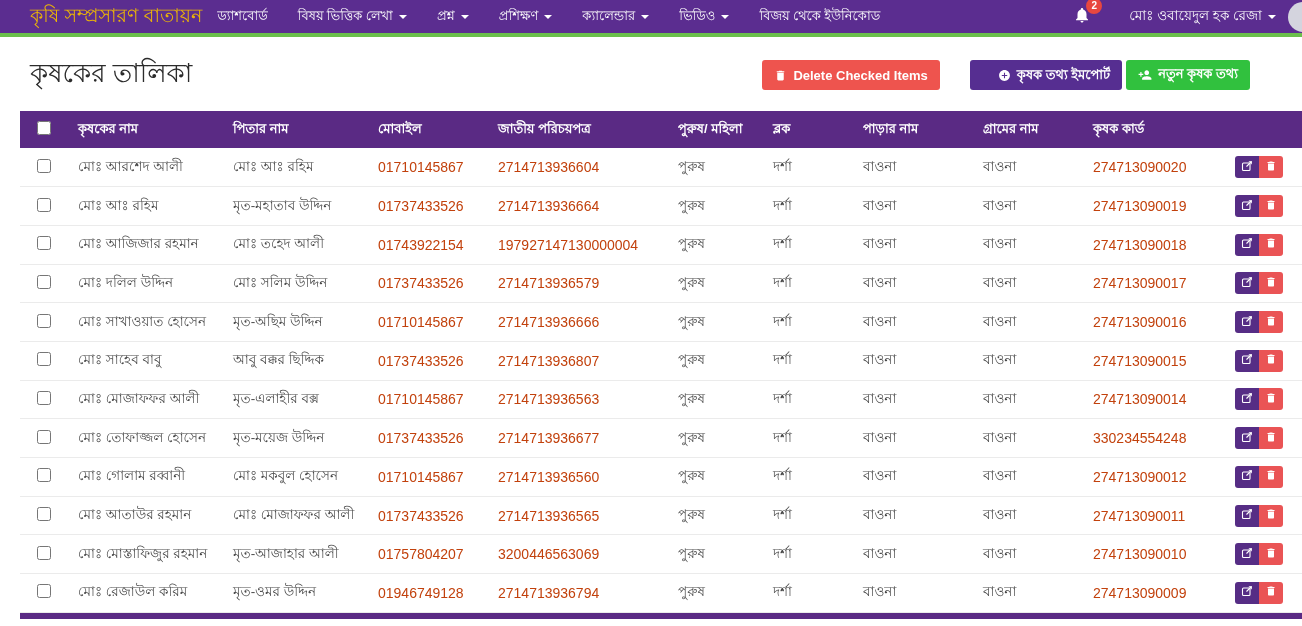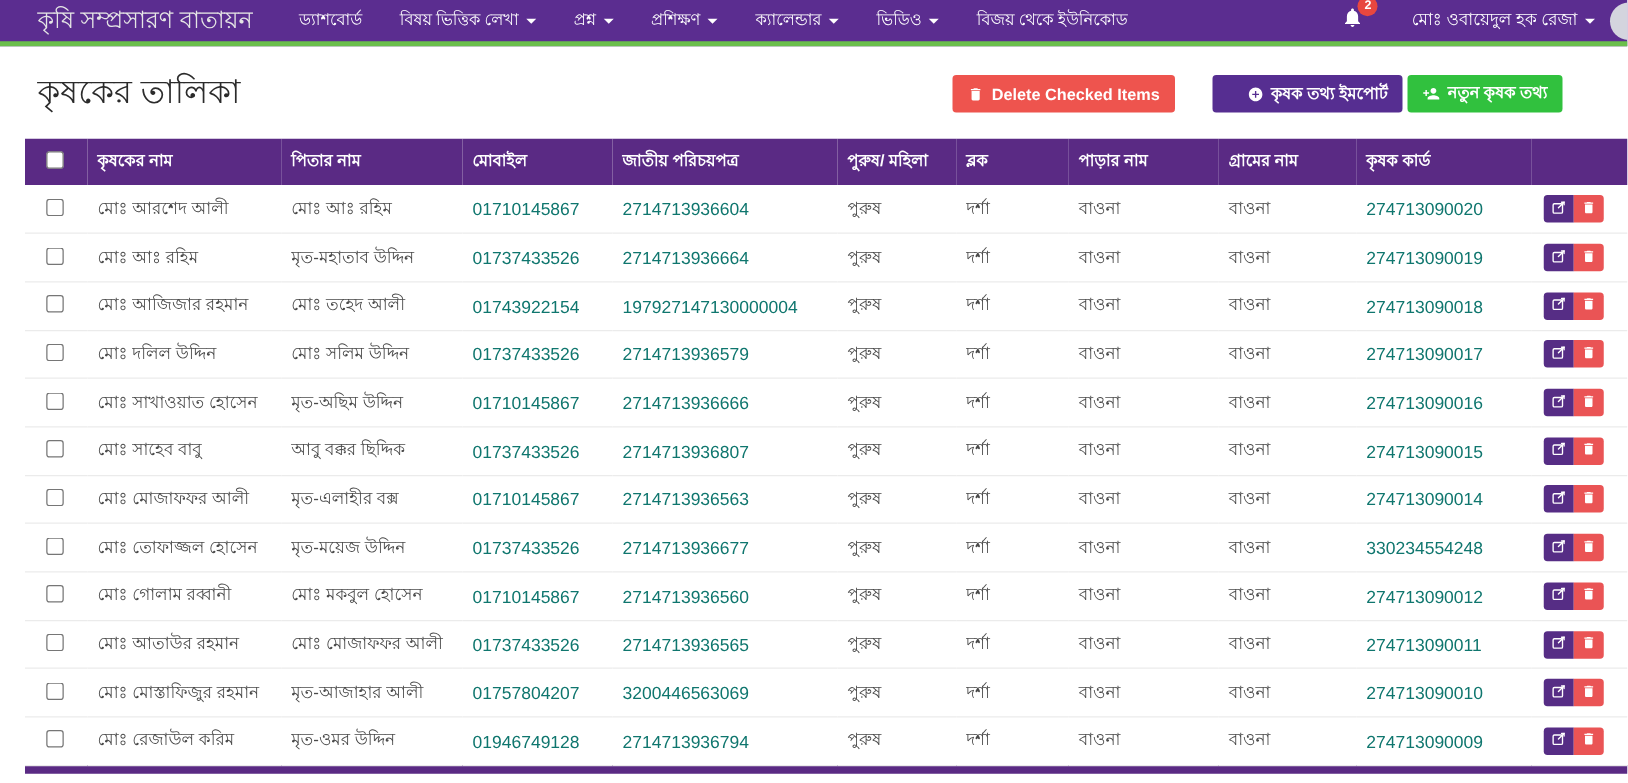--- a/index.html
+++ b/index.html
@@ -7,21 +7,21 @@
   body {
     width:1302px; height:626px; overflow:hidden; background:#fff;
     font-family:"Liberation Sans","DejaVu Sans",sans-serif;
   }
 
   
   .navbar {
     height:37px; background:#5b2d90; border-bottom:4px solid #6abf4b;
     display:flex; align-items:center; padding:0 0 0 30px; overflow:hidden;
   }
-  .brand { color:#e5e5e5; font-size:19px; margin-right:22px; white-space:nowrap; cursor:pointer; }
+  .brand { color:#eab308; font-size:19px; white-space:nowrap; cursor:pointer; }
   .nav-items { display:flex; align-items:center; }
   .nav-item {
     color:#fff; font-size:13px; padding:0 15px; text-decoration:none;
     white-space:nowrap; display:inline-flex; align-items:center; cursor:pointer;font-family:Liberation Serif, serif;
   }
   .caret {
     display:inline-block; width:0; height:0; margin-left:6px;
     border-left:4px solid transparent; border-right:4px solid transparent;
     border-top:4px solid #fff;
   }
@@ -52,21 +52,21 @@
   .table-wrap { margin-left:20px; }
   table { width:1282px; border-collapse:collapse; table-layout:fixed; }
   thead th {
     background:#5a2a84; color:#fff; font-size:13px; font-weight:bold;
     text-align:left; height:37px; padding:0 8px; white-space:nowrap;
   }
   tbody td {
     height:38.7px; border-bottom:1px solid #ebebeb; font-size:13.5px;
     color:#4a4a4a; padding:0 8px; white-space:nowrap; overflow:hidden;
   }
-  td.num { color:#0f766e; font-size:14px; }
+  td.num { color:#c2410c; font-size:14px; }
   input[type="checkbox"] { width:14px; height:14px; margin:0 0 0 9px; cursor:pointer; }
   .c-actions { padding-left:10px !important; }
   .act-btn {
     display:inline-flex; align-items:center; justify-content:center;
     width:24px; height:22px; cursor:pointer; vertical-align:middle;
   }
   .act-edit { background:#562d85; border-radius:3px 0 0 3px; }
   .act-del  { background:#ea5455; border-radius:0 3px 3px 0; }
   tfoot td { background:#5a2a84; height:7px; padding:0; border:none; }
 </style>

